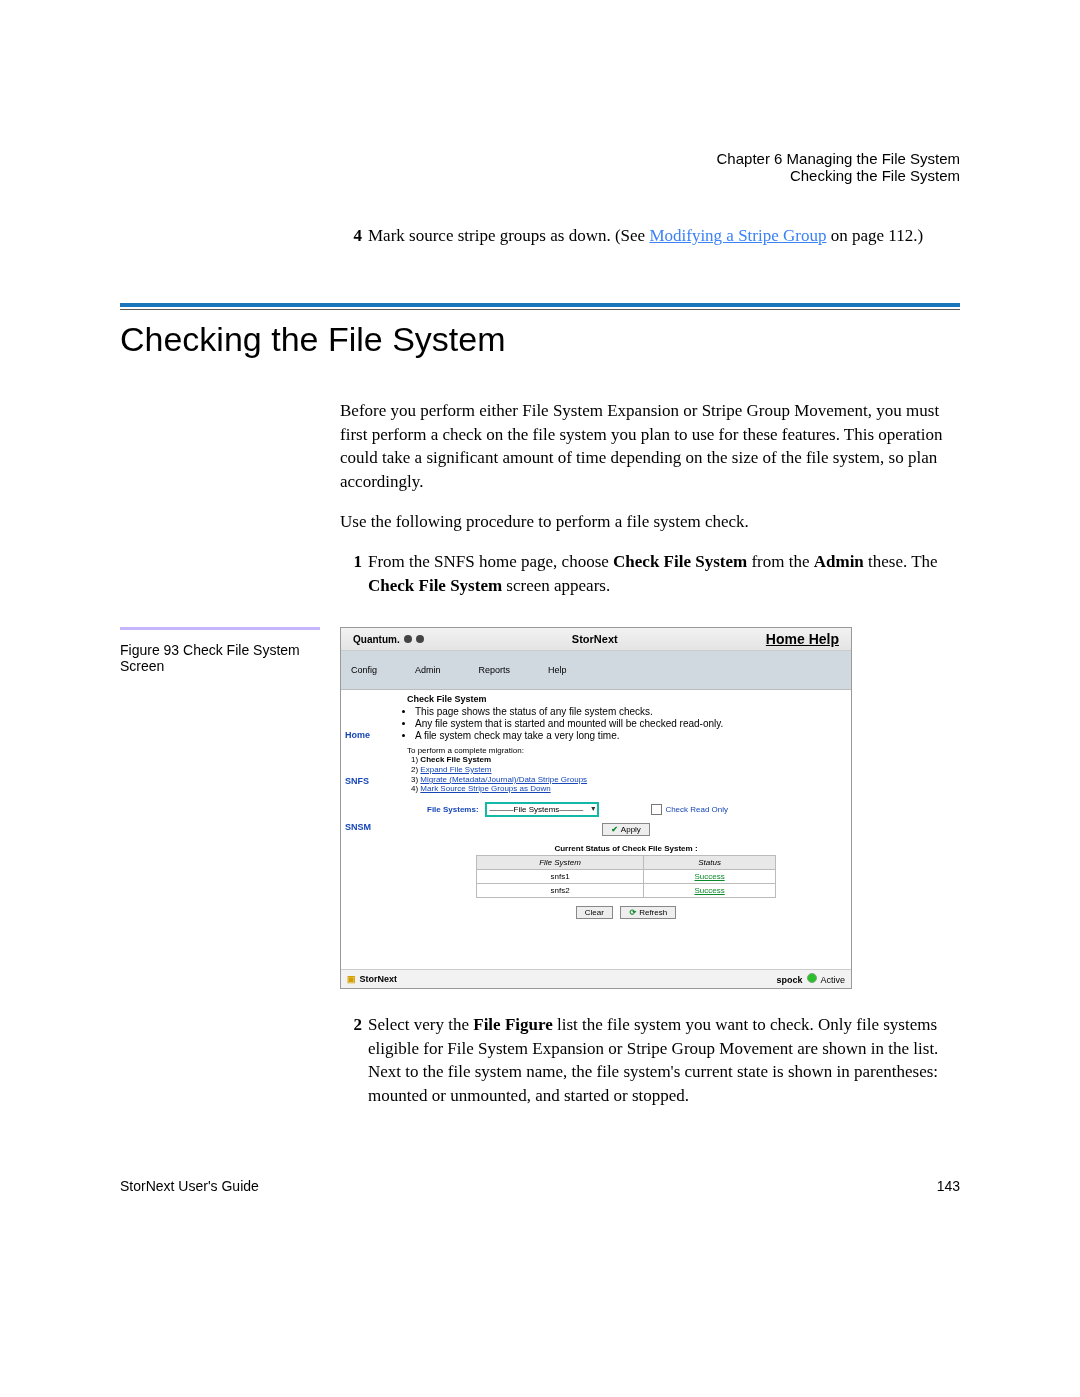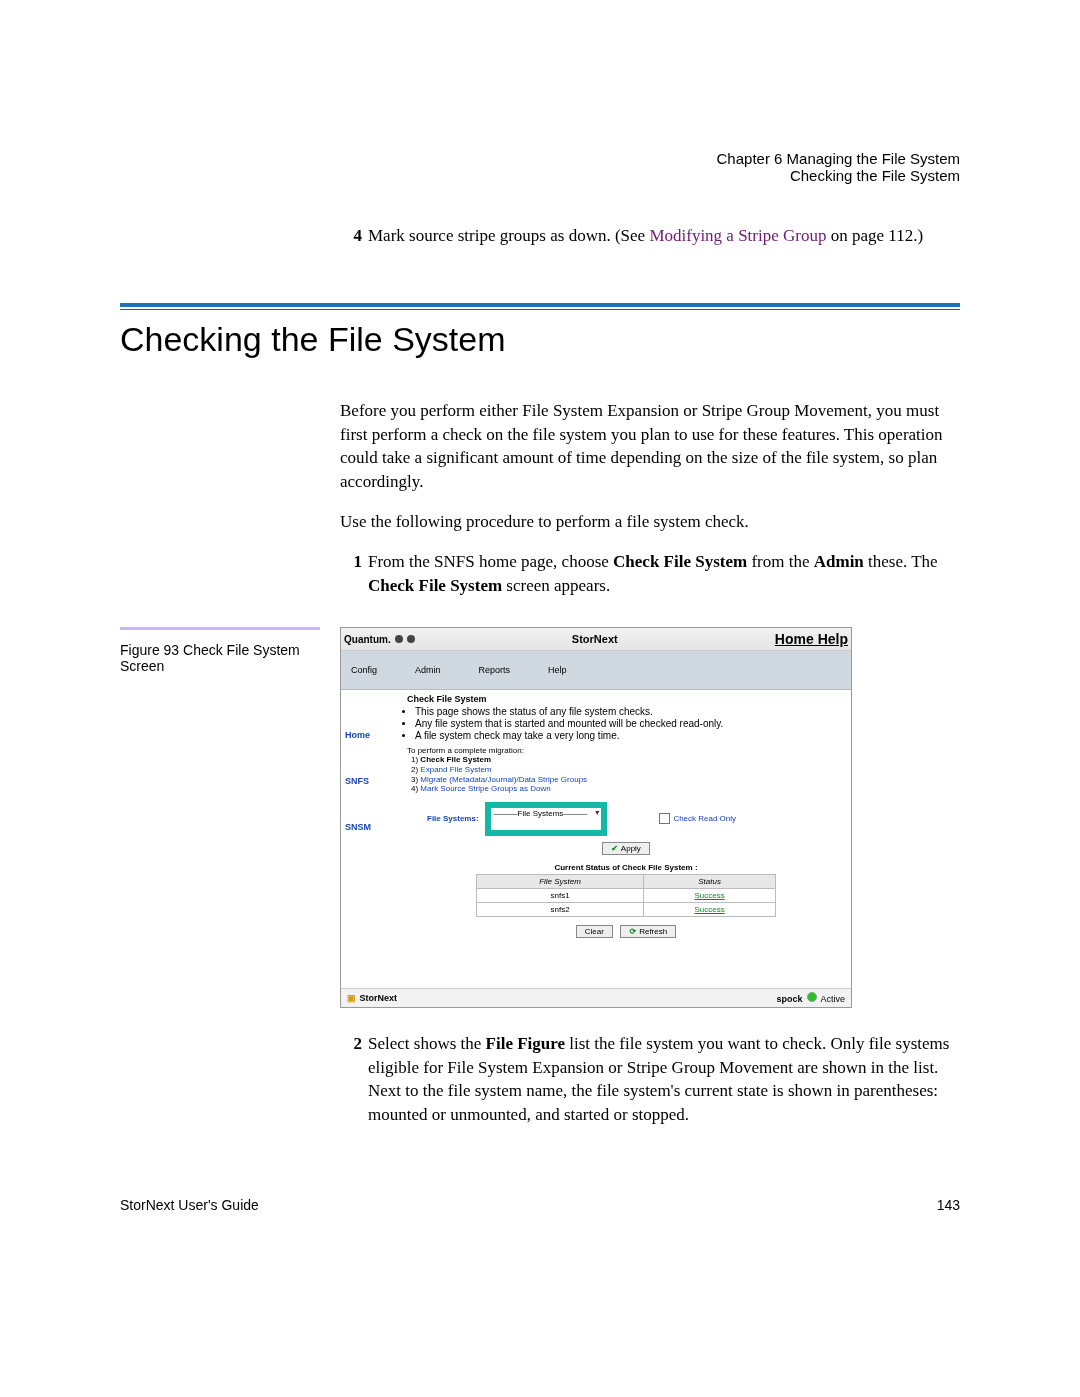--- a/index.html
+++ b/index.html
@@ -27,21 +27,22 @@
     line-height: 1.4;
   }
   .step-num {
     font-weight: bold;
     width: 22px;
     flex: none;
     text-align: right;
     padding-right: 6px;
   }
   .link {
-    color: #701a75;
+    color: #3b82f6;
+    text-decoration: underline;
   }
   .rule-blue {
     height: 4px;
     background: #1b75bb;
     margin: 55px 0 0 0;
   }
   .rule-gray {
     height: 1px;
     background: #555;
     margin-top: 2px;
@@ -79,21 +80,21 @@
     font-family: Arial, Helvetica, sans-serif;
     font-size: 9px;
     color: #000;
     background: #fff;
   }
   .shot-top {
     display: flex;
     align-items: center;
     justify-content: space-between;
     background: linear-gradient(#f2f2f2, #e4e4e4);
-    padding: 3px 3px;
+    padding: 3px 12px;
     border-bottom: 1px solid #ccc;
   }
   .shot-logo {
     font-weight: bold;
     font-size: 10px;
     display: flex;
     align-items: center;
     gap: 4px;
   }
   .shot-logo .dot {
@@ -129,32 +130,32 @@
   .side-link { color: #1646b7; font-weight: bold; }
   .shot-main {
     flex: 1;
     padding: 4px 6px 10px 6px;
   }
   .cfs-title { font-weight: bold; font-size: 9px; }
   .cfs-list { margin: 2px 0 4px 8px; padding: 0; }
   .cfs-list li { font-size: 10px; line-height: 1.2; }
   .mig-list { margin: 0 0 8px 4px; padding: 0; list-style: none; font-size: 8px; }
   .mig-list li { line-height: 1.2; }
-  .mig-list .lnk { color: #1646b7; }
+  .mig-list .lnk { color: #1646b7; text-decoration: underline; }
   .form-row {
     display: flex;
     align-items: center;
     gap: 6px;
     margin: 6px 0 6px 20px;
     font-size: 8px;
   }
   .form-row .lbl { color: #1646b7; font-weight: bold; }
   .sel {
-    border: 6px solid #14b8a6;
-    padding: 1px 14px 12px 3px;
+    border: 2px solid #14b8a6;
+    padding: 1px 14px 1px 3px;
     background: #fff;
     position: relative;
     font-size: 8px;
   }
   .sel:after {
     content: "▾";
     position: absolute;
     right: 2px; top: 0;
     font-size: 8px;
     color: #333;
@@ -328,21 +329,21 @@
         </span>
       </div>
     </div>
   </div>
 
   <div style="height:24px"></div>
 
   <div class="step-row">
     <div class="step-num">2</div>
     <div>
-      <span>Select shows the </span><b>File Figure</b><span> list the file system you want to check. Only file systems eligible for File System Expansion or Stripe Group Movement are shown in the list. Next to the file system name, the file system's current state is shown in parentheses: mounted or unmounted, and started or stopped.</span>
+      <span>Select very the </span><b>File Figure</b><span> list the file system you want to check. Only file systems eligible for File System Expansion or Stripe Group Movement are shown in the list. Next to the file system name, the file system's current state is shown in parentheses: mounted or unmounted, and started or stopped.</span>
     </div>
   </div>
 
   <div class="page-footer">
     <span>StorNext User's Guide</span>
     <span>143</span>
   </div>
 
 </div>
 

